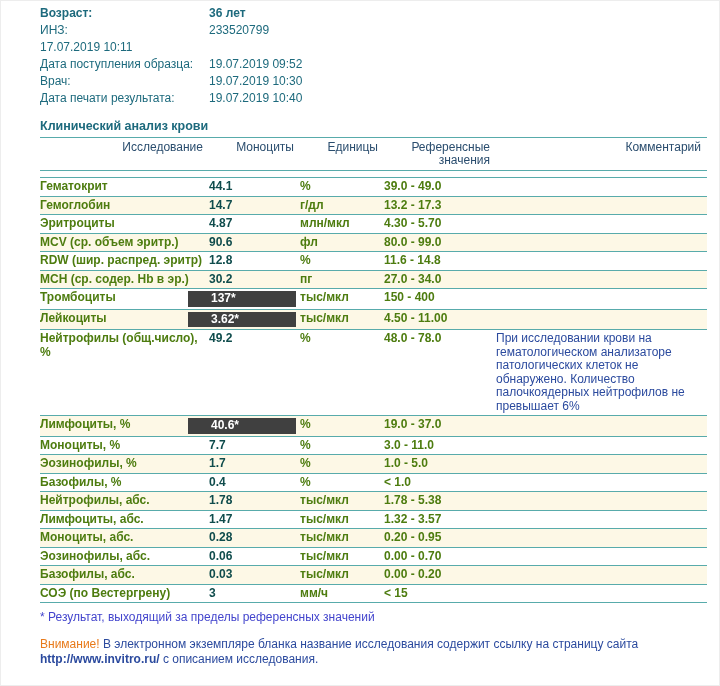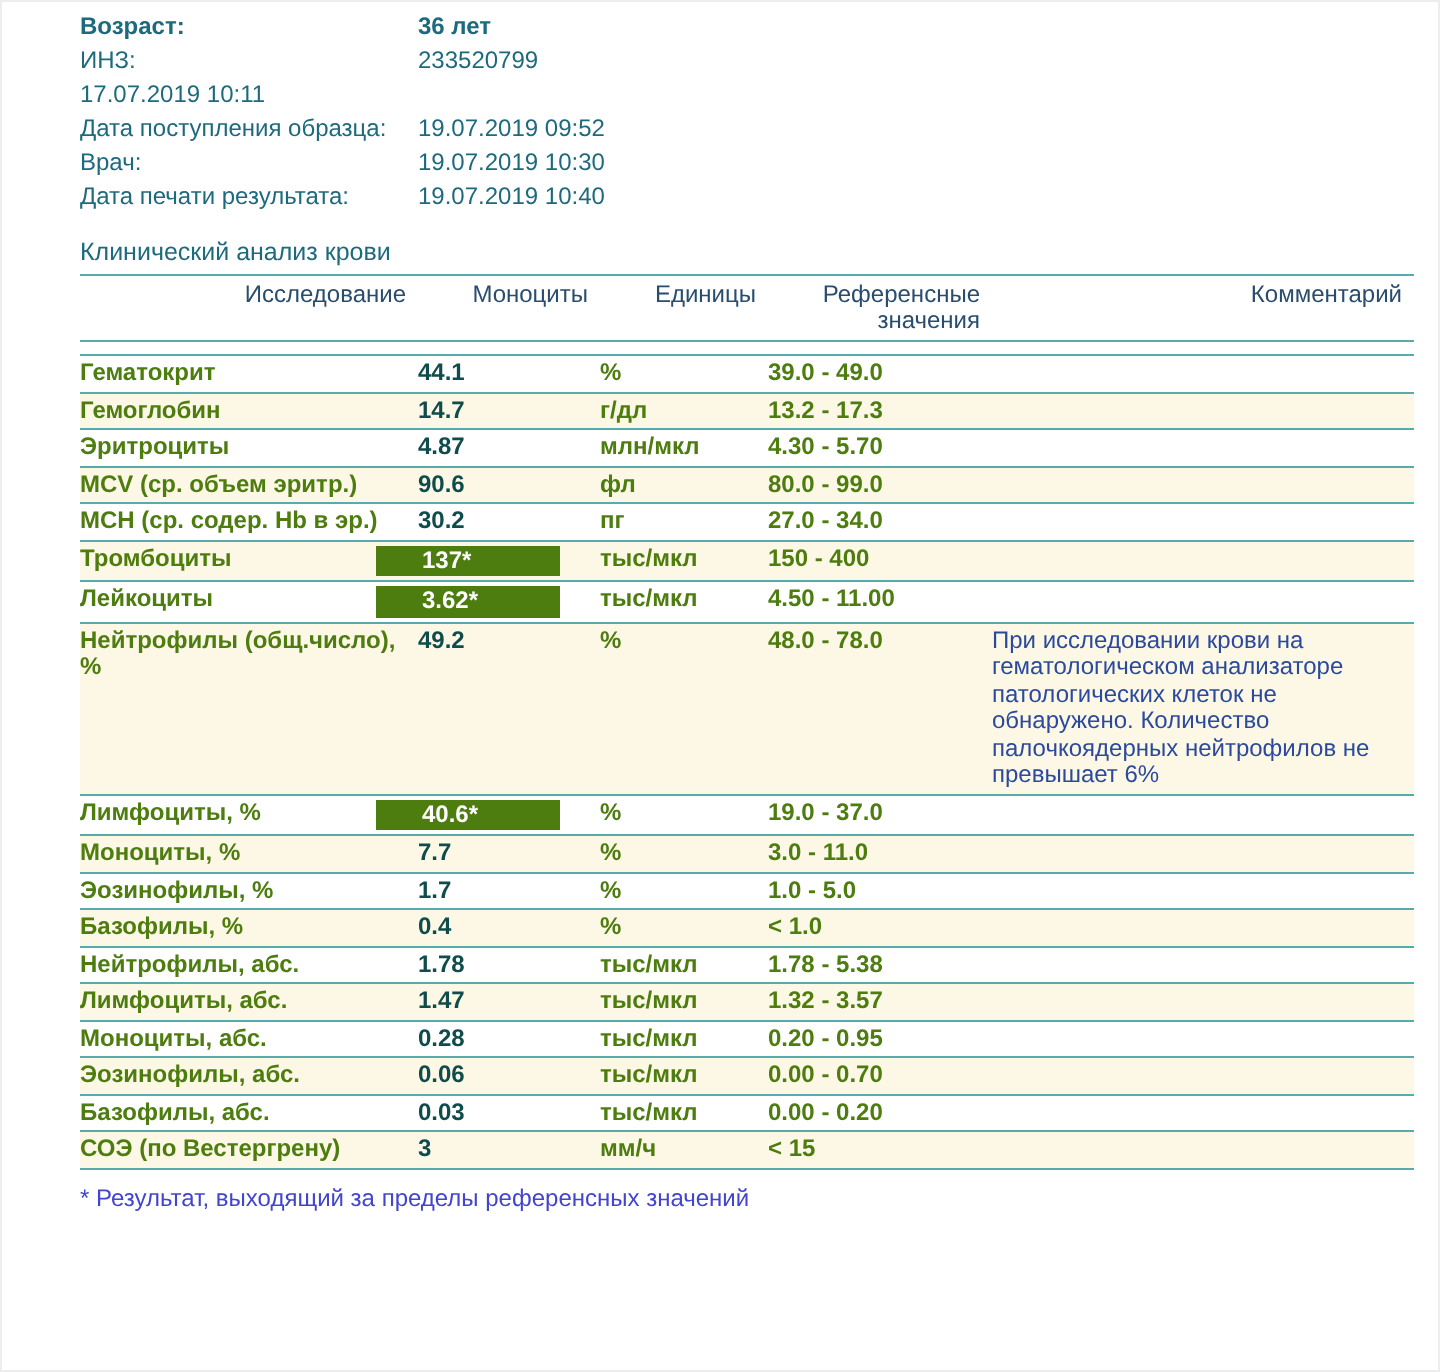--- a/index.html
+++ b/index.html
@@ -11,42 +11,42 @@
   .page{padding:5px 25px 0 40px;}
 
   
   .info-block{margin-bottom:9px;}
   .info-row{display:flex;font-size:12px;line-height:17px;color:#1d6a7d;}
   .info-row .lbl{width:169px;flex:0 0 169px;}
   .info-row .val{flex:1;}
   .info-row.bold .lbl,.info-row.bold .val{font-weight:bold;}
 
   
-  .section-title{font-size:12.5px;font-weight:normal;color:#1d6a7d;margin:12px 0 4px 0;}
+  .section-title{font-size:12.5px;font-weight:bold;color:#1d6a7d;margin:12px 0 4px 0;}
 
   
   table.results{border-collapse:collapse;table-layout:fixed;width:667px;font-size:12px;}
   col.c-name{width:169px;} col.c-res{width:91px;} col.c-unit{width:84px;}
   col.c-ref{width:112px;} col.c-com{width:211px;}
   tr.head-row{border-top:1px solid #58abab;border-bottom:1px solid #58abab;}
   tr.head-row th{
     text-align:right;font-weight:normal;color:#2a4d6e;
     padding:3px 6px 3px 0;vertical-align:top;line-height:13px;
   }
   tr.spacer-row{border-bottom:1px solid #58abab;}
   tr.spacer-row td{height:6px;padding:0;}
   tbody tr.data-row{border-bottom:1px solid #58abab;}
   tbody tr.data-row:nth-child(even){background:#fdf8e6;}
   td{padding:2px 6px 2px 0;vertical-align:top;line-height:13.5px;}
   td.name,td.unit,td.ref{color:#4d7c0f;font-weight:bold;}
   td.res{font-weight:bold;color:#0f4c4c;}
   td.res .flag{
-    display:inline-block;box-sizing:border-box;width:92px;
+    display:inline-block;box-sizing:border-box;width:108px;
     margin-left:-21px;padding:1px 4px 1px 23px;
-    background:#4d7c0f;color:#fff;
+    background:#404040;color:#fff;
   }
   td.com{color:#2b4a9e;line-height:13.5px;margin-left:31px;}
 
   
   .footnote{font-size:12px;color:#4345cd;margin-top:7px;line-height:15px;}
   .notice{font-size:12px;color:#2b4a9e;margin-top:12px;line-height:15px;width:640px;}
   .notice .warn{color:#e87a1a;}
   .notice a{color:#2b4a9e;text-decoration:none;font-weight:bold;}
 </style>
 </head>
@@ -133,20 +133,27 @@
   </tr>
 
   <tr class="data-row">
     <td class="name">MCV (ср. объем эритр.)</td>
     <td class="res">90.6</td>
     <td class="unit">фл</td>
     <td class="ref">80.0 - 99.0</td>
     <td class="com"></td>
   </tr>
 
+  <tr class="data-row">
+    <td class="name">RDW (шир. распред. эритр)</td>
+    <td class="res">12.8</td>
+    <td class="unit">%</td>
+    <td class="ref">11.6 - 14.8</td>
+    <td class="com"></td>
+  </tr>
 
   <tr class="data-row">
     <td class="name">MCH (ср. содер. Hb в эр.)</td>
     <td class="res">30.2</td>
     <td class="unit">пг</td>
     <td class="ref">27.0 - 34.0</td>
     <td class="com"></td>
   </tr>
 
 
@@ -251,14 +258,17 @@
     <td class="res">3</td>
     <td class="unit">мм/ч</td>
     <td class="ref">&lt; 15</td>
     <td class="com"></td>
   </tr>
 </tbody>
   </table>
 
   <div class="footnote">* Результат, выходящий за пределы референсных значений</div>
 
+  <div class="notice">
+    <span class="warn">Внимание!</span><span> В электронном экземпляре бланка название исследования содержит ссылку на страницу сайта </span><a href="#">http://www.invitro.ru/</a><span> с описанием исследования.</span>
+  </div>
 
 </div>
 
 </body></html>

